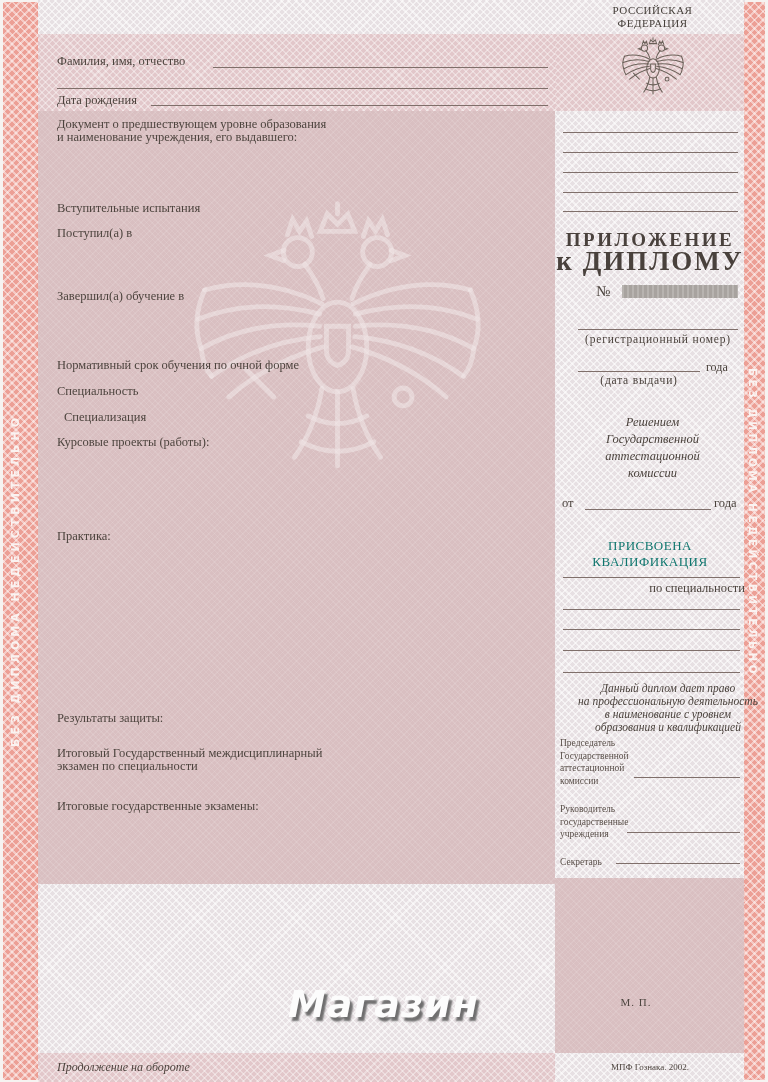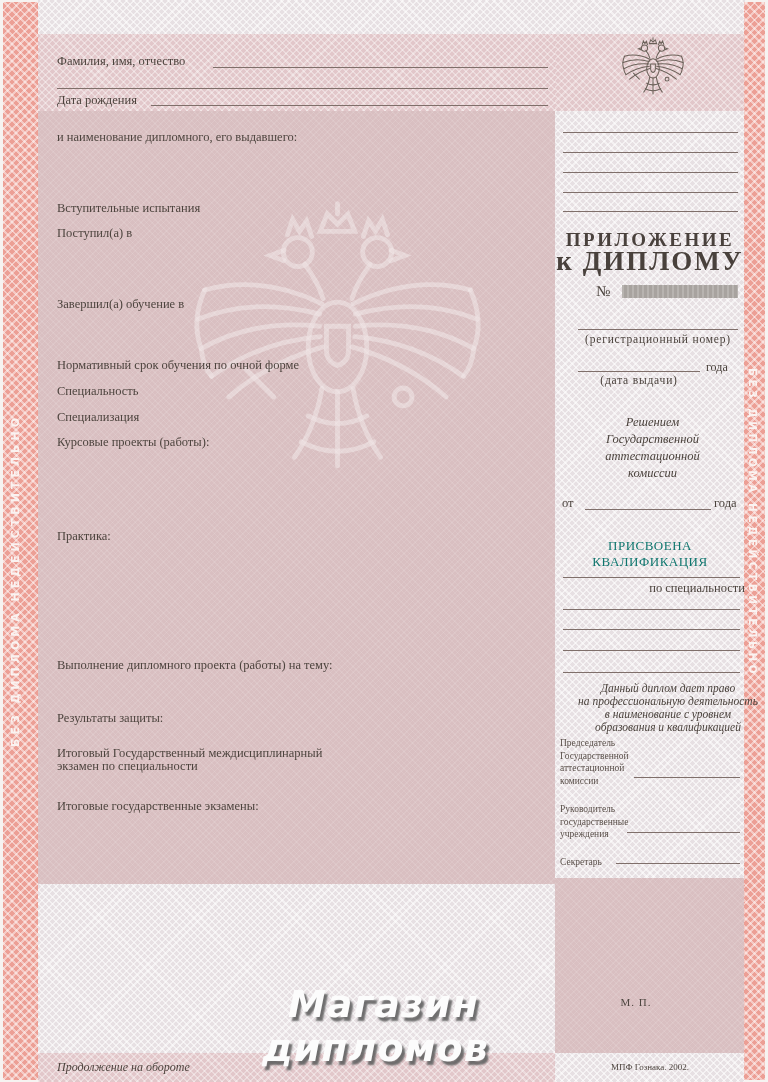--- a/index.html
+++ b/index.html
@@ -127,38 +127,42 @@
   <svg class="abs eagle-wm" style="left:165px; top:200px;" width="345" height="318" viewBox="0 0 100 92">
       <use href="#eagle-sym"></use>
     </svg>
 
   <div class="lbl" style="left:57px; top:54px;">Фамилия, имя, отчество</div>
   <div class="rline" style="left:213px; top:67px; width:335px;"></div>
   <div class="rline" style="left:57px;  top:88px; width:491px;"></div>
   <div class="lbl" style="left:57px; top:93px;">Дата рождения</div>
   <div class="rline" style="left:151px; top:105px; width:397px;"></div>
 
-  <div class="lbl" style="left:57px; top:130px;">и наименование дипломного, его выдавшего:</div>
+  <div class="lbl" style="left:57px; top:117px;">Документ о предшествующем уровне образования</div>
+  <div class="lbl" style="left:57px; top:130px;">и наименование учреждения, его выдавшего:</div>
 
   <div class="lbl" style="left:57px; top:201px;">Вступительные испытания</div>
   <div class="lbl" style="left:57px; top:226px;">Поступил(а) в</div>
-  <div class="lbl" style="left:57px; top:289px;margin-top:8px;">Завершил(а) обучение в</div>
+  <div class="lbl" style="left:57px; top:289px;">Завершил(а) обучение в</div>
   <div class="lbl" style="left:57px; top:358px;">Нормативный срок обучения по очной форме</div>
   <div class="lbl" style="left:57px; top:384px;text-align:center;">Специальность</div>
-  <div class="lbl" style="left:57px; top:410px;">Специализация</div>
+  <div class="lbl" style="left:64px; top:410px;">Специализация</div>
   <div class="lbl" style="left:57px; top:435px;">Курсовые проекты (работы):</div>
   <div class="lbl" style="left:57px; top:529px;">Практика:</div>
-  <div class="lbl" style="left:57px; top:658px;">Выполнение дипломного проекта (работы) на тему:</div>
   <div class="lbl" style="left:57px; top:711px;">Результаты защиты:</div>
   <div class="lbl" style="left:57px; top:746px;">Итоговый Государственный междисциплинарный</div>
   <div class="lbl" style="left:57px; top:759px;">экзамен по специальности</div>
   <div class="lbl" style="left:57px; top:799px;">Итоговые государственные экзамены:</div>
 
   <div class="lbl italic" style="left:57px; top:1060px; font-size:12px;">Продолжение на обороте</div>
 
+  <div class="abs center" style="left:560px; top:4px; width:185px; font-size:11px; line-height:13px; letter-spacing:.5px; color:#46403b;">
+    <div>РОССИЙСКАЯ</div>
+    <div>ФЕДЕРАЦИЯ</div>
+  </div>
 
   <svg class="abs eagle" style="left:616px; top:36px;" width="74" height="70" viewBox="0 0 100 92">
       <use href="#eagle-sym"></use>
     </svg>
 
   <div class="rline" style="left:563px; top:132px; width:175px;"></div>
   <div class="rline" style="left:563px; top:152px; width:175px;"></div>
   <div class="rline" style="left:563px; top:172px; width:175px;"></div>
   <div class="rline" style="left:563px; top:192px; width:175px;"></div>
   <div class="rline" style="left:563px; top:211px; width:175px;"></div>
@@ -220,15 +224,14 @@
   <div class="rline" style="left:627px; top:832px; width:113px;"></div>
 
   <div class="sig" style="left:560px; top:856px;">Секретарь</div>
   <div class="rline" style="left:616px; top:863px; width:124px;"></div>
 
   <div class="abs center" style="left:541px; top:960px; width:190px; font-size:11px; letter-spacing:1px; color:#4f4741;margin-top:36px;">М. П.</div>
 
   <div class="abs center" style="left:555px; top:1062px; width:190px; font-size:9px; color:#4f4741;">МПФ Гознака. 2002.</div>
 
   <div class="wmark" style="left:288px; top:982px;">Магазин</div>
-  <div class="wmark" style="left:262px; top:1026px;">дипломов</div>
 
 </div>
 
 </body></html>

